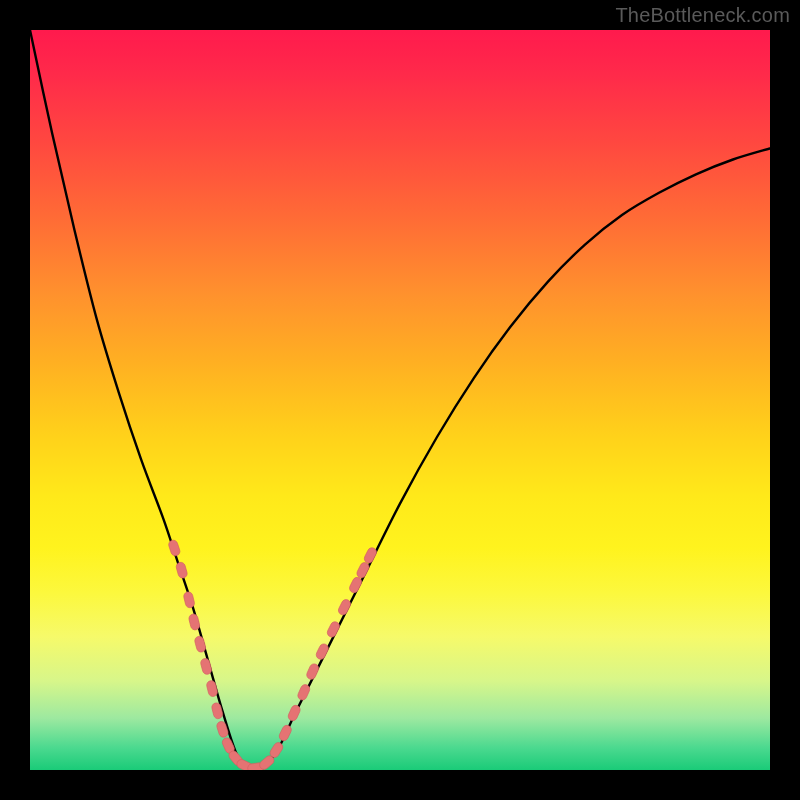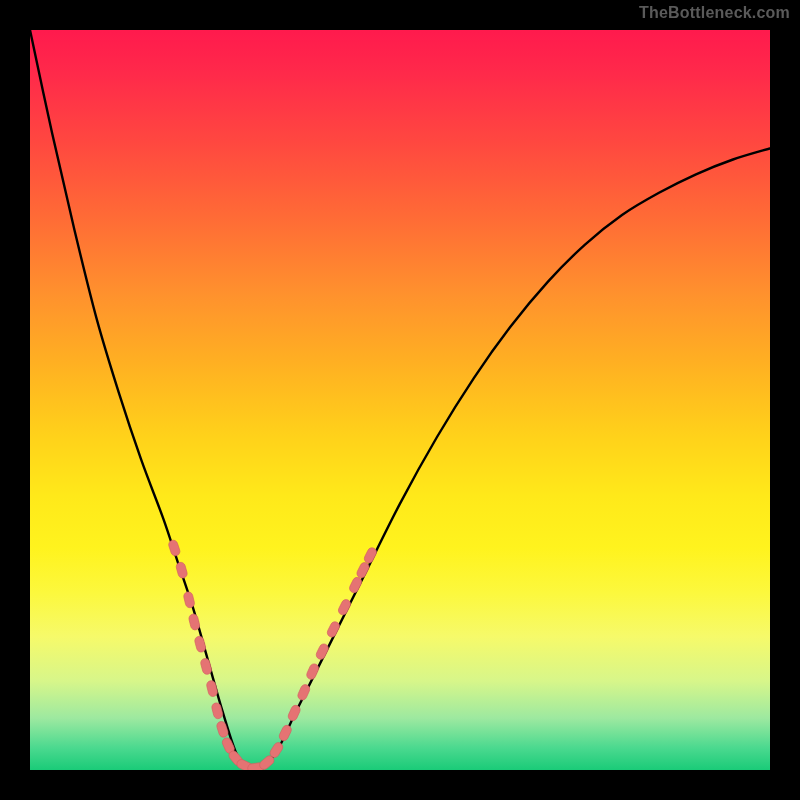--- a/index.html
+++ b/index.html
@@ -51,22 +51,22 @@
   .curve-svg {
     position: absolute;
     left: 0; top: 0;
     width: 100%; height: 100%;
   }
   .watermark {
     position: absolute;
     top: 4px;
     right: 10px;
     color: #5a5a5a;
-    font-size: 16px;
-    font-weight: 700;
+    font-size: 20px;
+    font-weight: 400;
     letter-spacing: 0.2px;
     user-select: none;
   }
 </style>
 </head>
 <body>
 
 <div class="frame">
   <div class="plot">
     <div class="gradient"></div>

